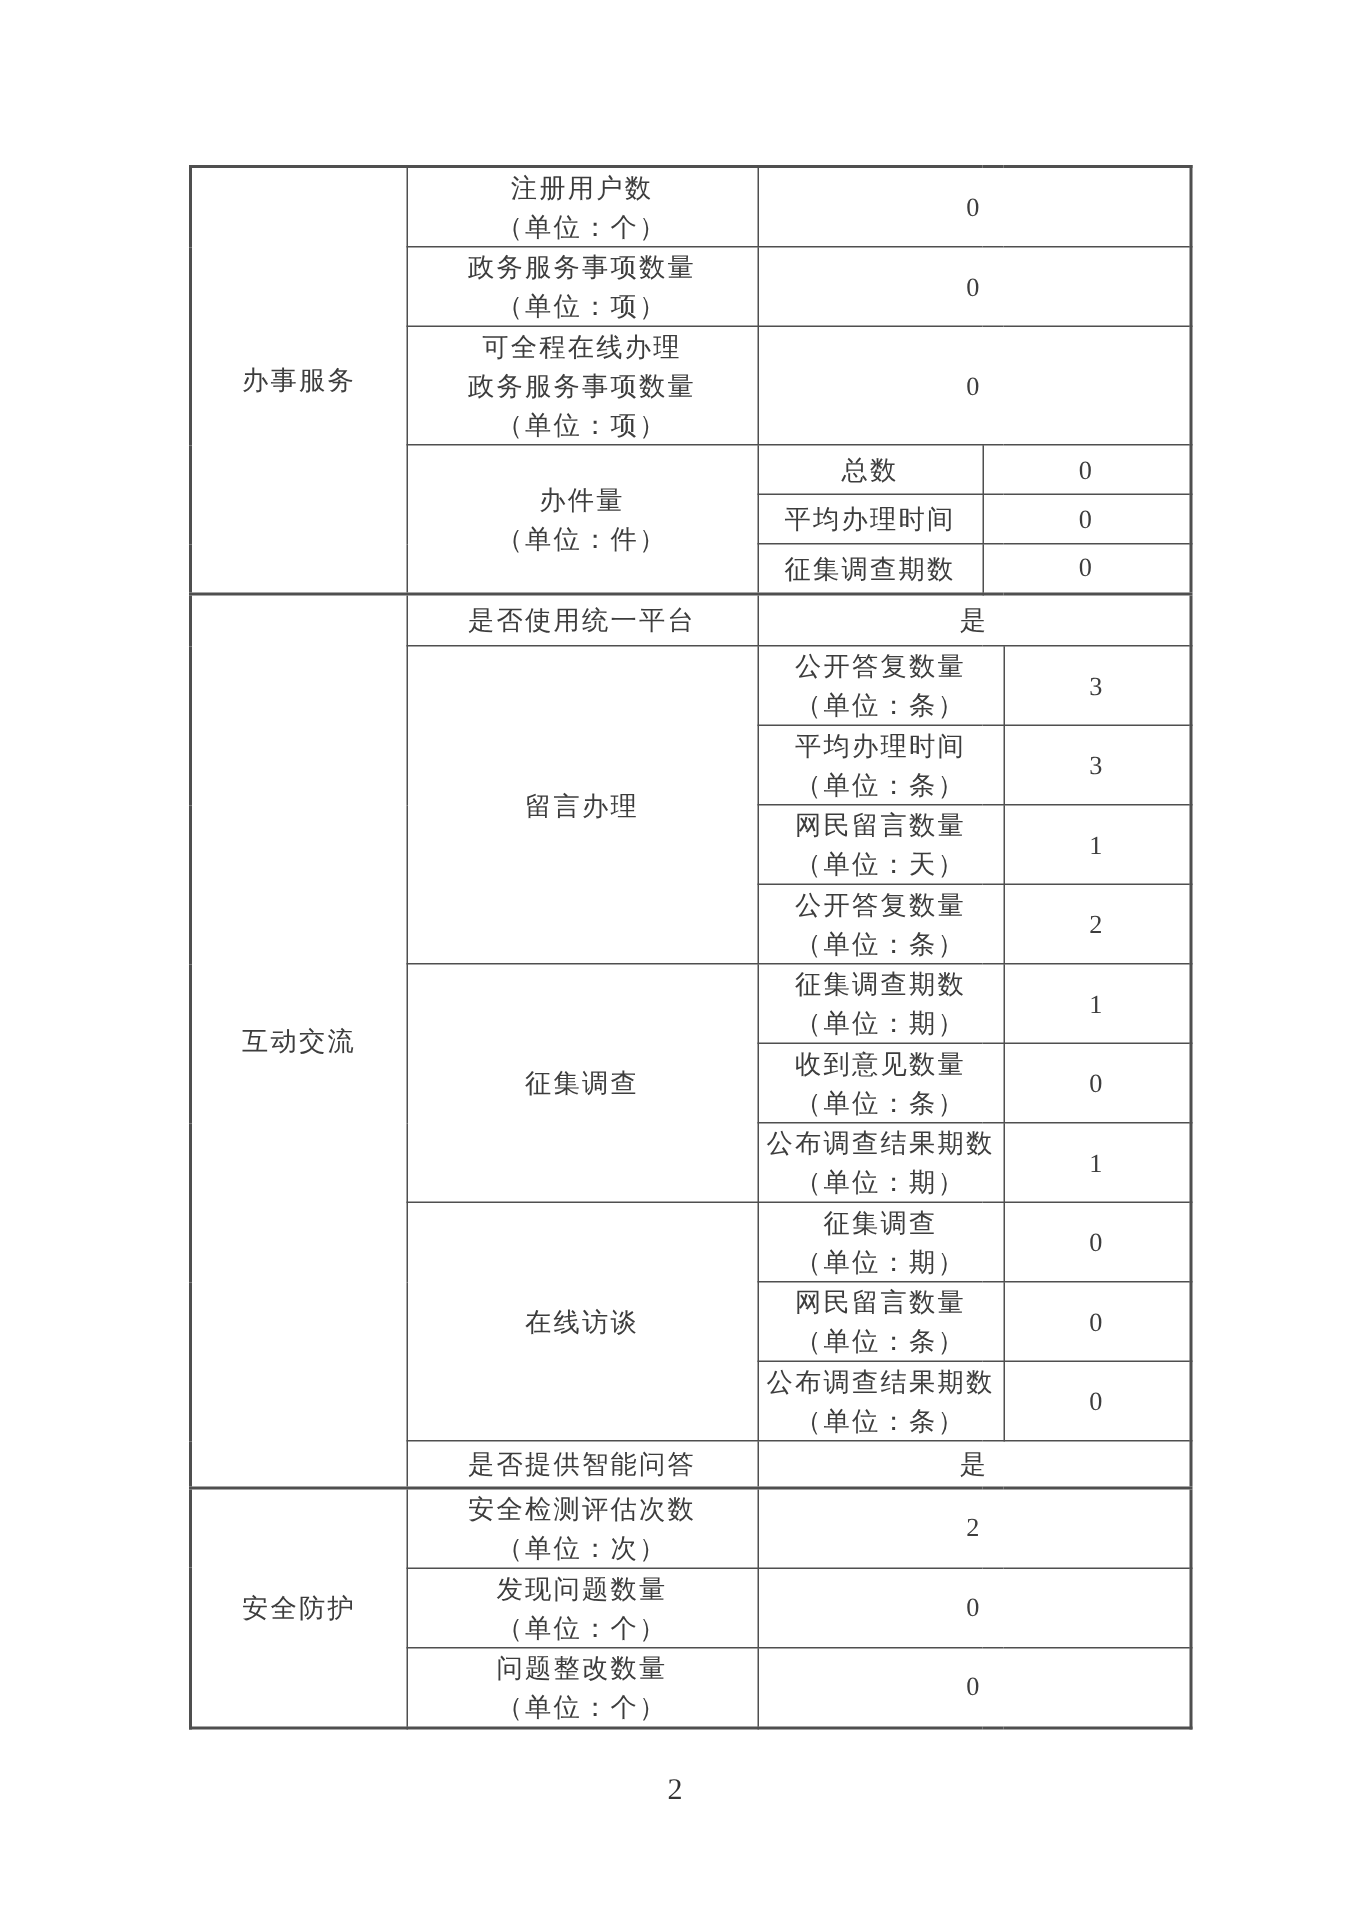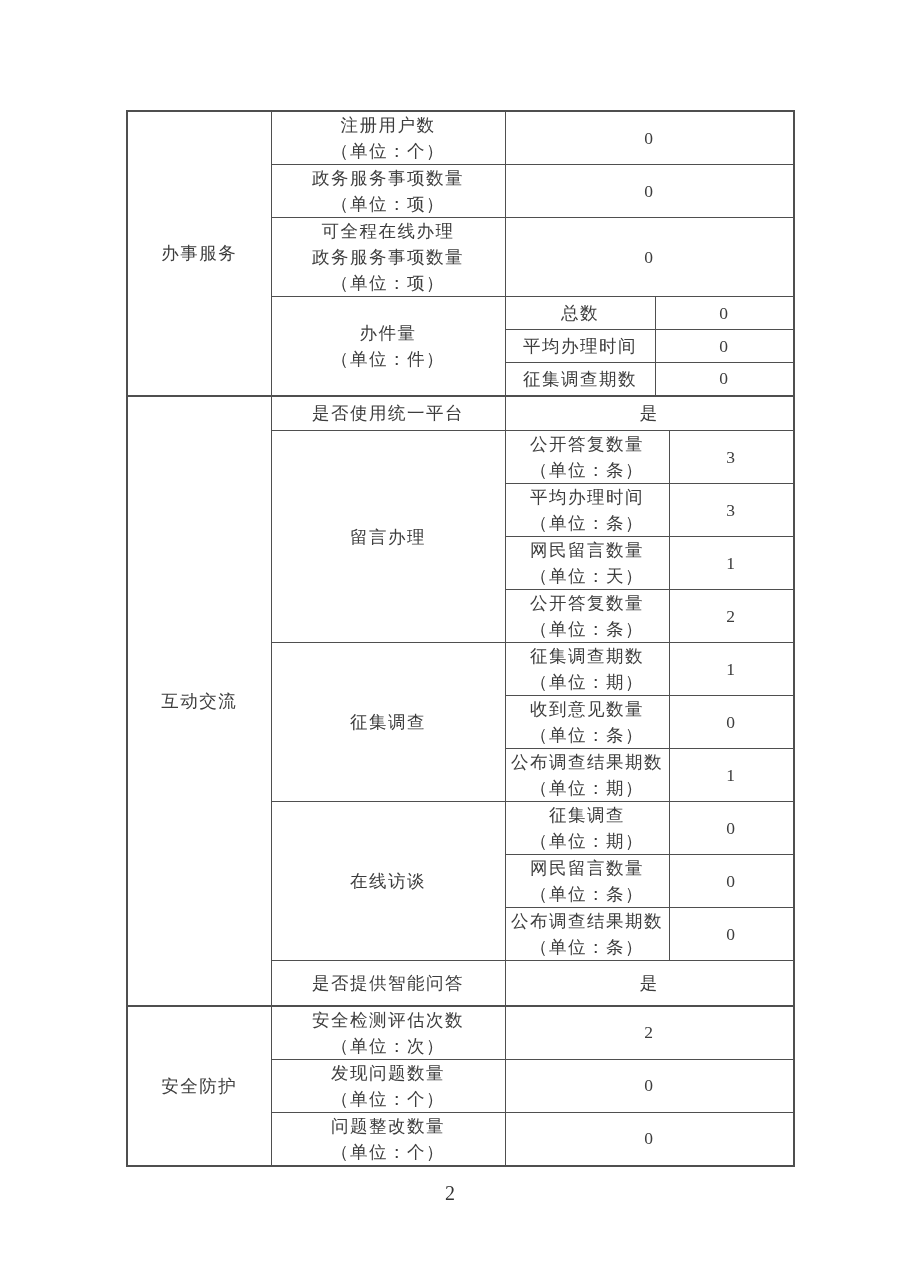--- a/index.html
+++ b/index.html
@@ -196,21 +196,21 @@
         <td class="num">0</td>
       </tr>
       <tr style="height:51px">
         <td colspan="2">
           <div class="ln">公布调查结果期数</div>
           <div class="ln">（单位：条）</div>
         </td>
         <td class="num">0</td>
       </tr>
 
-      <tr style="height:45px">
+      <tr style="height:31px">
         <td>
           <div class="ln">是否提供智能问答</div>
         </td>
         <td colspan="3">是</td>
       </tr>
 
       <tr class="sec-start" style="height:52px">
         <td rowspan="3">安全防护</td>
         <td>
           <div class="ln">安全检测评估次数</div>

